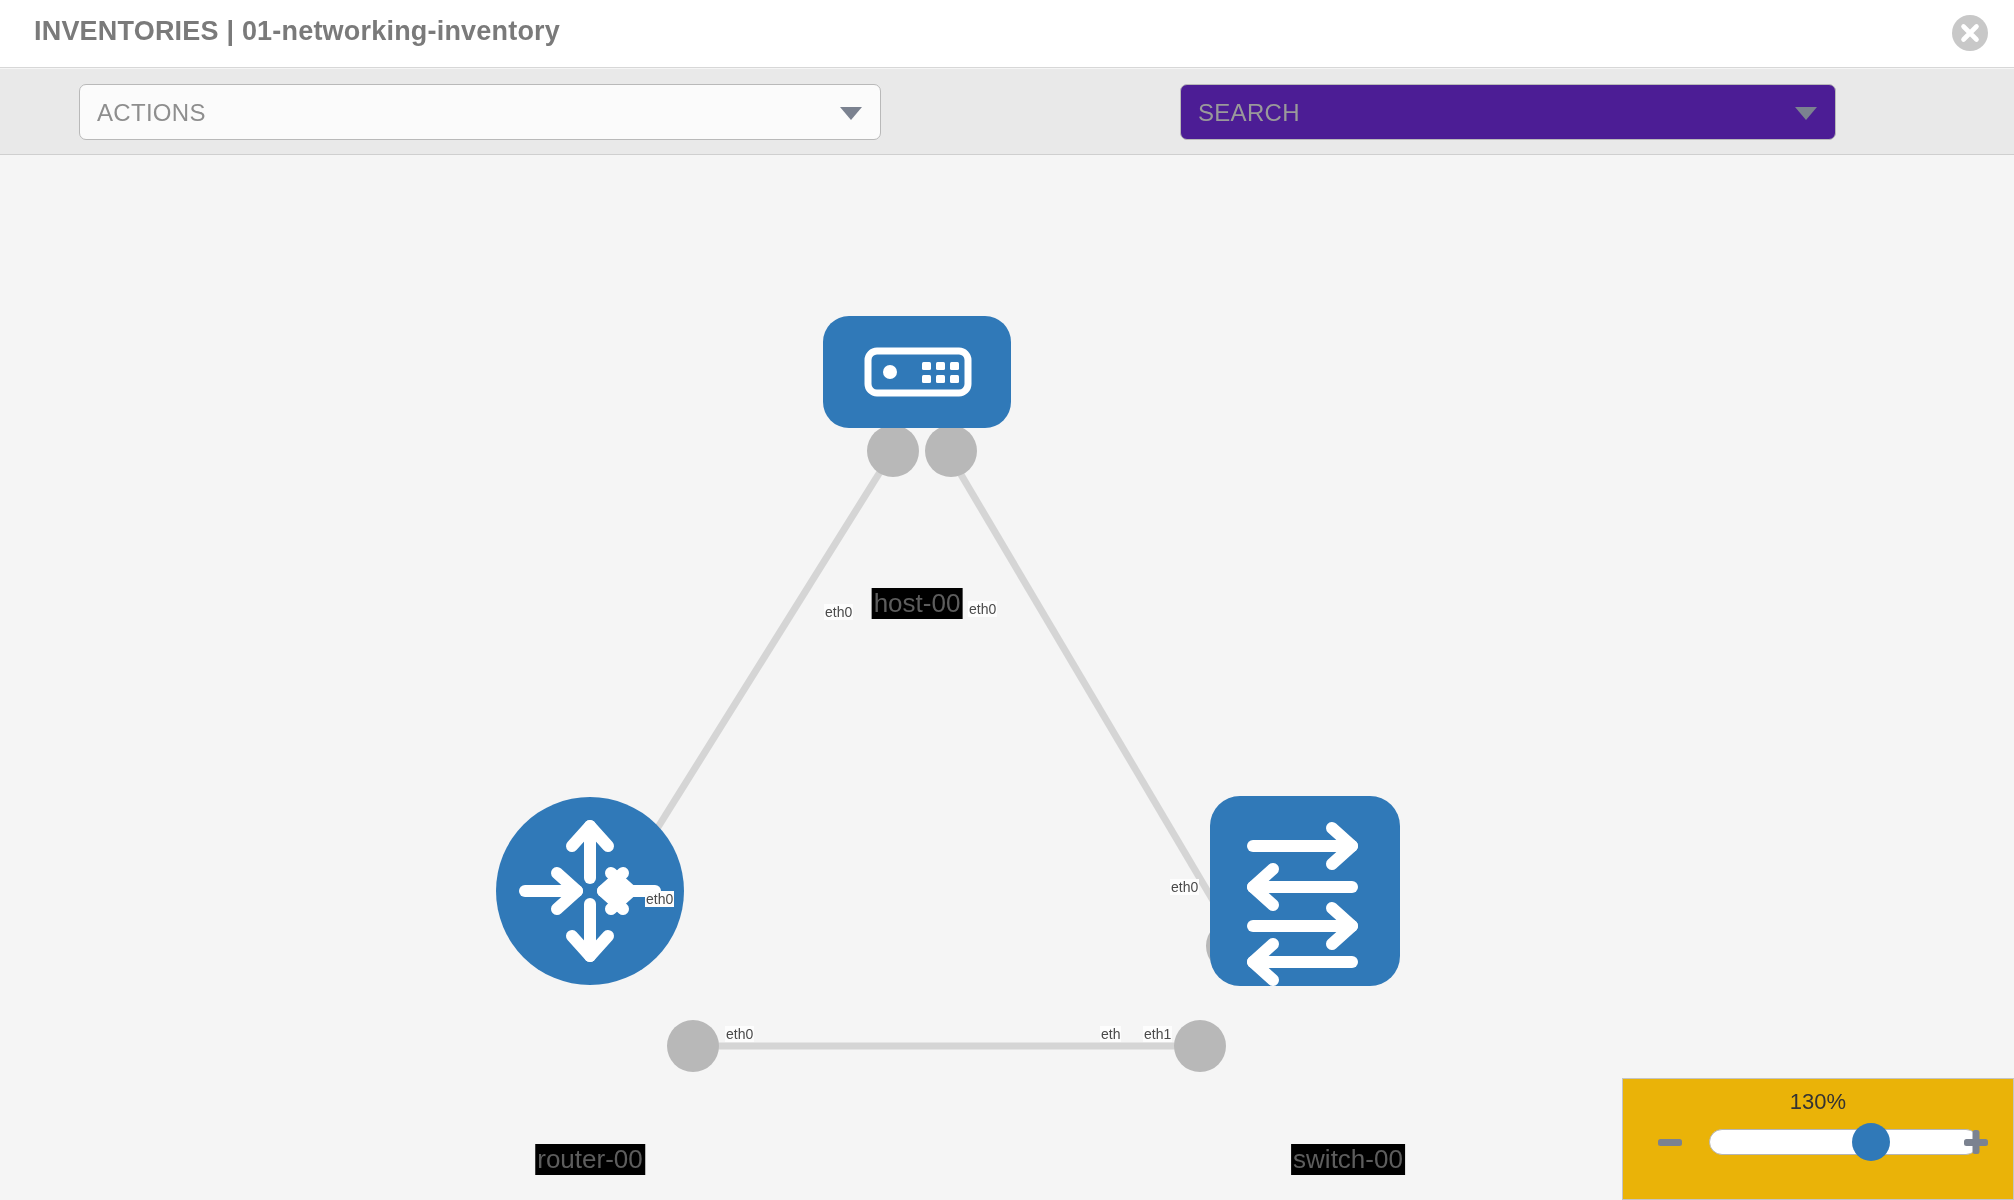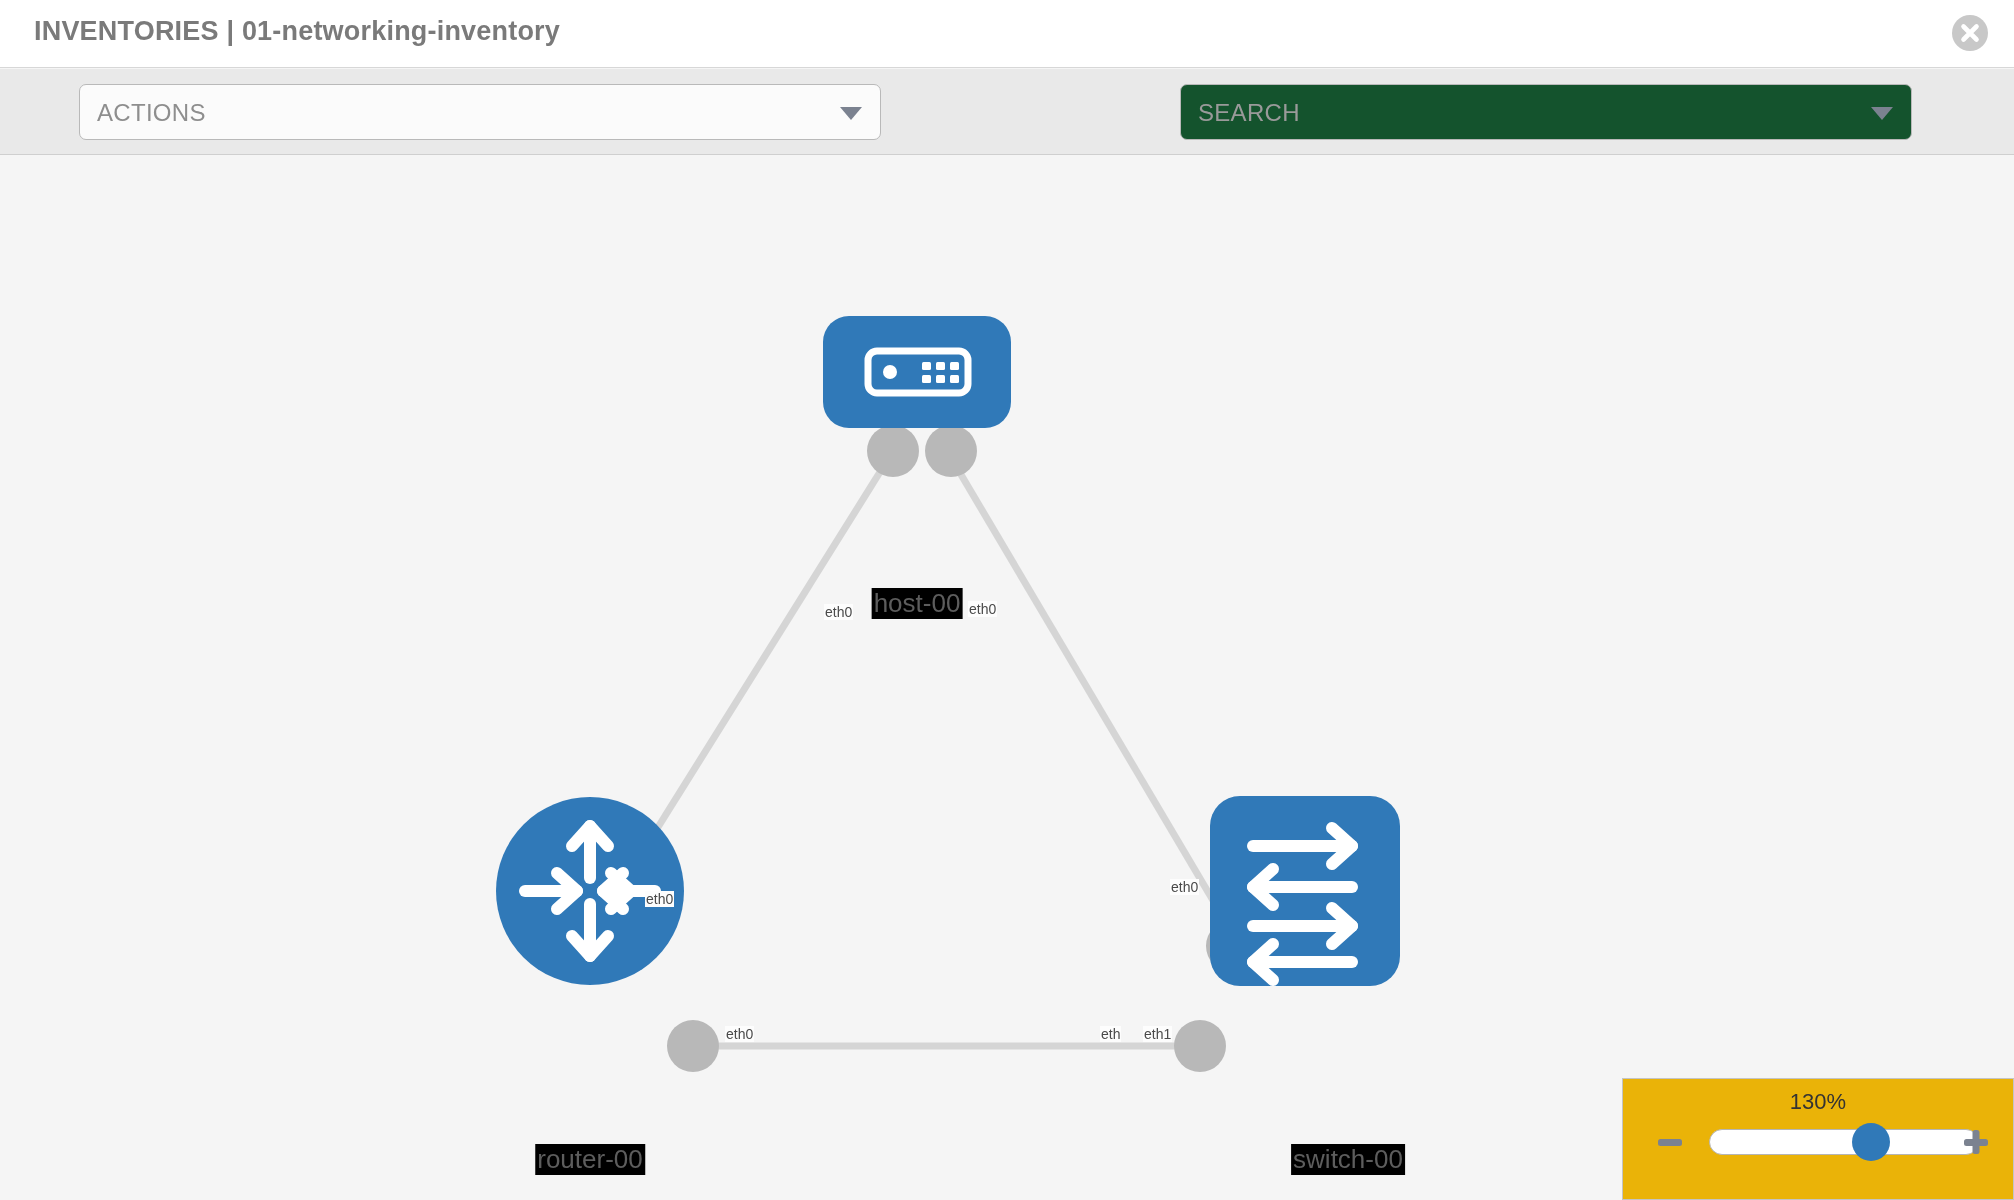--- a/index.html
+++ b/index.html
@@ -60,22 +60,22 @@
   .tool-icon {
     position: absolute; top: 90px;
     width: 44px; height: 44px;
     background: none; border: none; cursor: pointer; padding: 0;
   }
   .tool-icon.wrench { left: 1040px; }
   .tool-icon.key    { left: 1108px; }
 
   .search-box {
     position: absolute; left: 1180px; top: 15px;
-    width: 732px; height: 56px;
-    background: #14532d;
+    width: 656px; height: 56px;
+    background: #4c1d95;
     border: 1px solid #b9b9b9;
     border-radius: 7px;
     cursor: text;
   }
   .search-box .sel-label {
     position: absolute; left: 17px; top: 14px;
     font-size: 24px; color: #9a9a9a; letter-spacing: .3px;
   }
 
   

